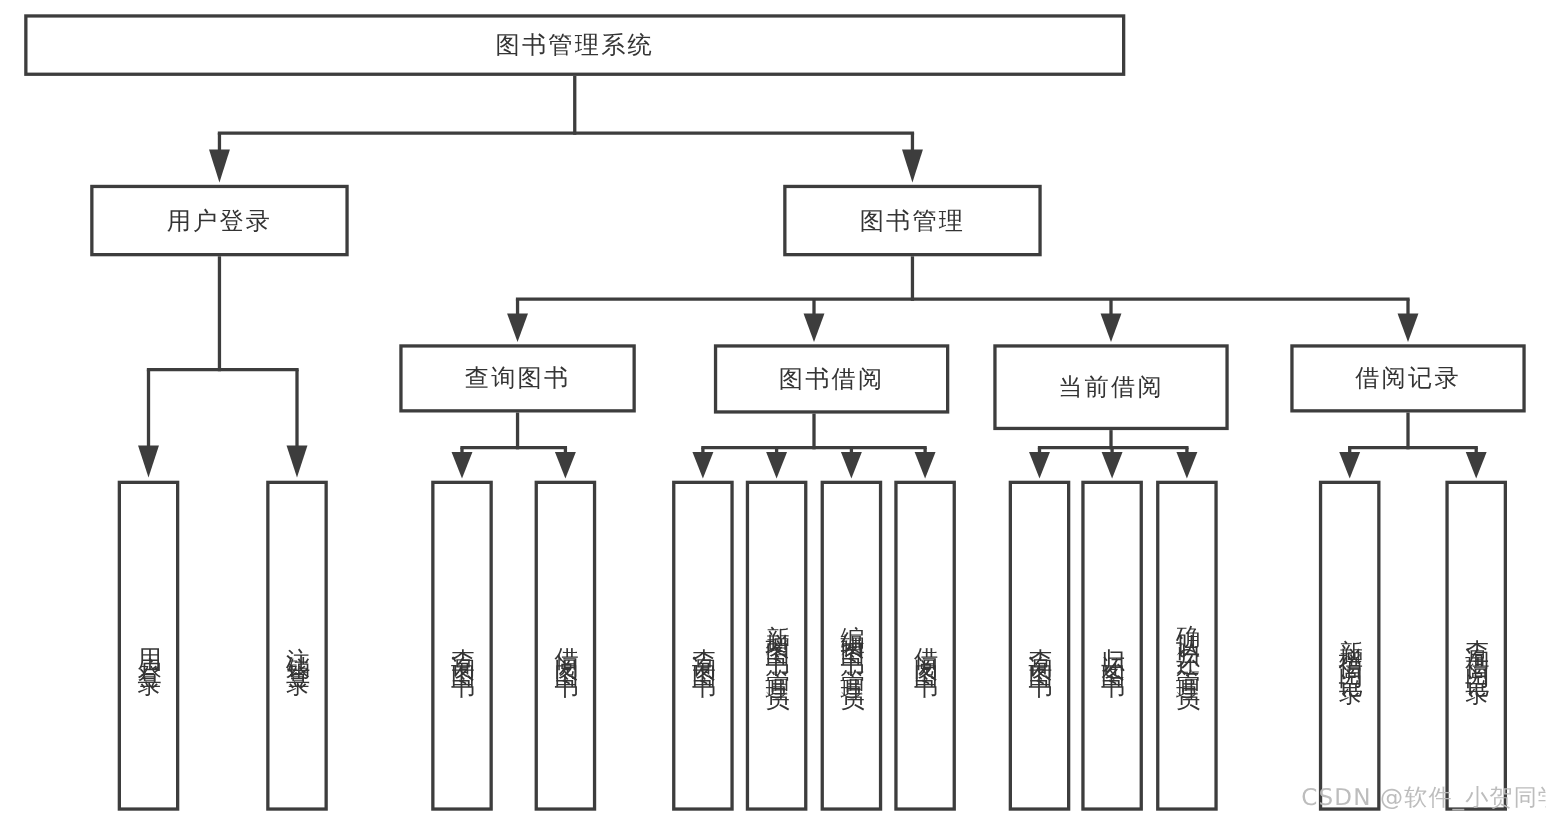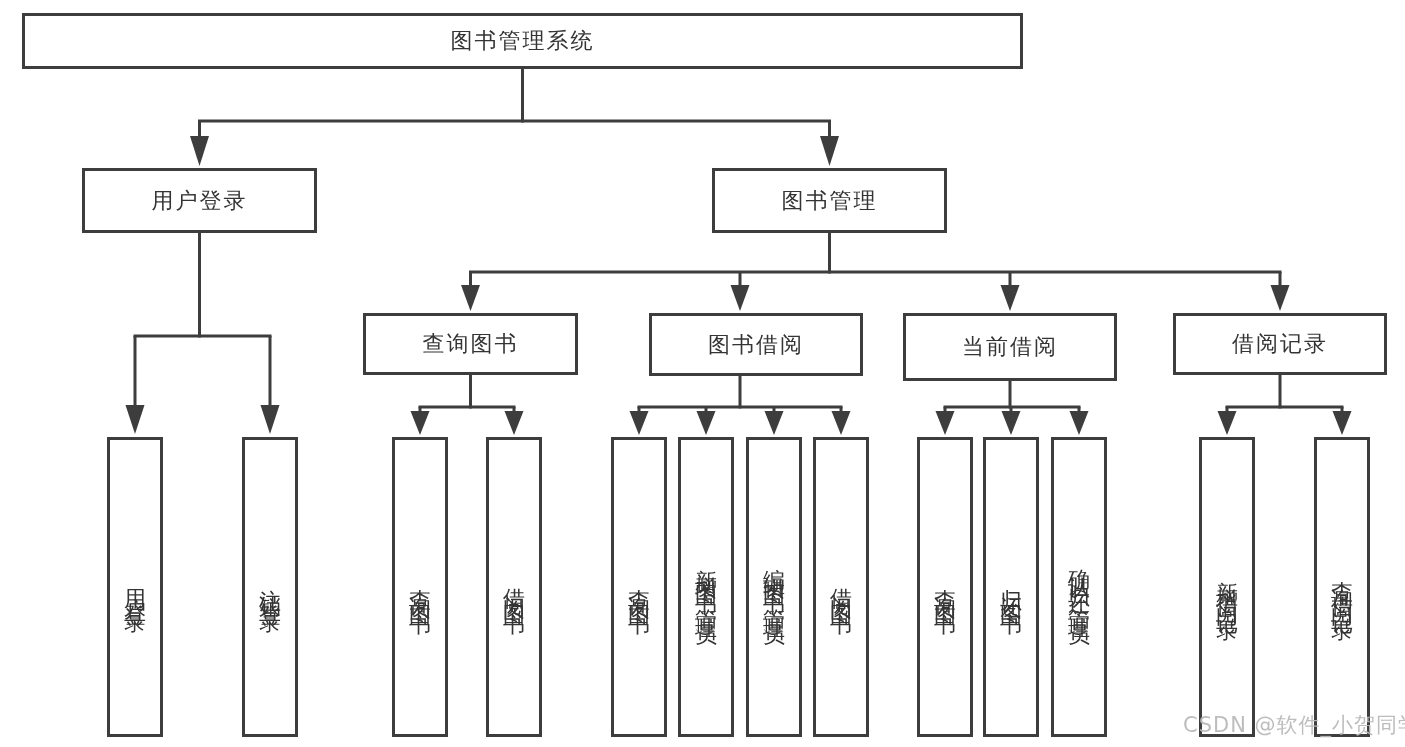--- a/index.html
+++ b/index.html
@@ -114,21 +114,21 @@
   <div class="hbox" style="left:712px; top:168px; width:235px; height:65px;">
     <span>图书管理</span>
   </div>
 
   <div class="hbox" style="left:363px; top:313px; width:215px; height:62px;">
     <span>查询图书</span>
   </div>
   <div class="hbox" style="left:633px; top:313px; width:214px; height:63px;margin-left:16px;">
     <span>图书借阅</span>
   </div>
-  <div class="hbox" style="left:903px; top:313px; width:214px; height:68px;">
+  <div class="hbox" style="left:903px; top:313px; width:214px; height:78px;">
     <span>当前借阅</span>
   </div>
   <div class="hbox" style="left:1173px; top:313px; width:214px; height:62px;">
     <span>借阅记录</span>
   </div>
 
   <div class="vbox" style="left:107px; top:437px; width:56px; height:300px;">
     <span class="vtext">用户登录</span>
   </div>
   <div class="vbox" style="left:242px; top:437px; width:56px; height:300px;">

